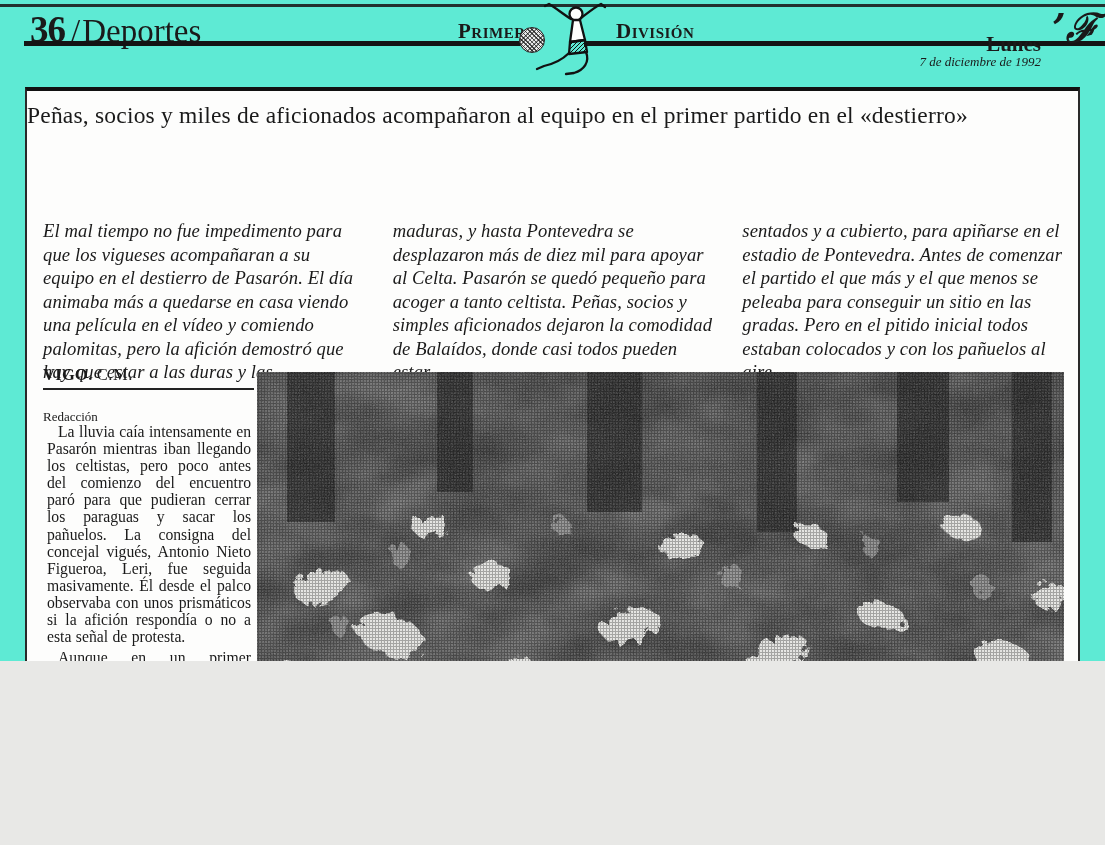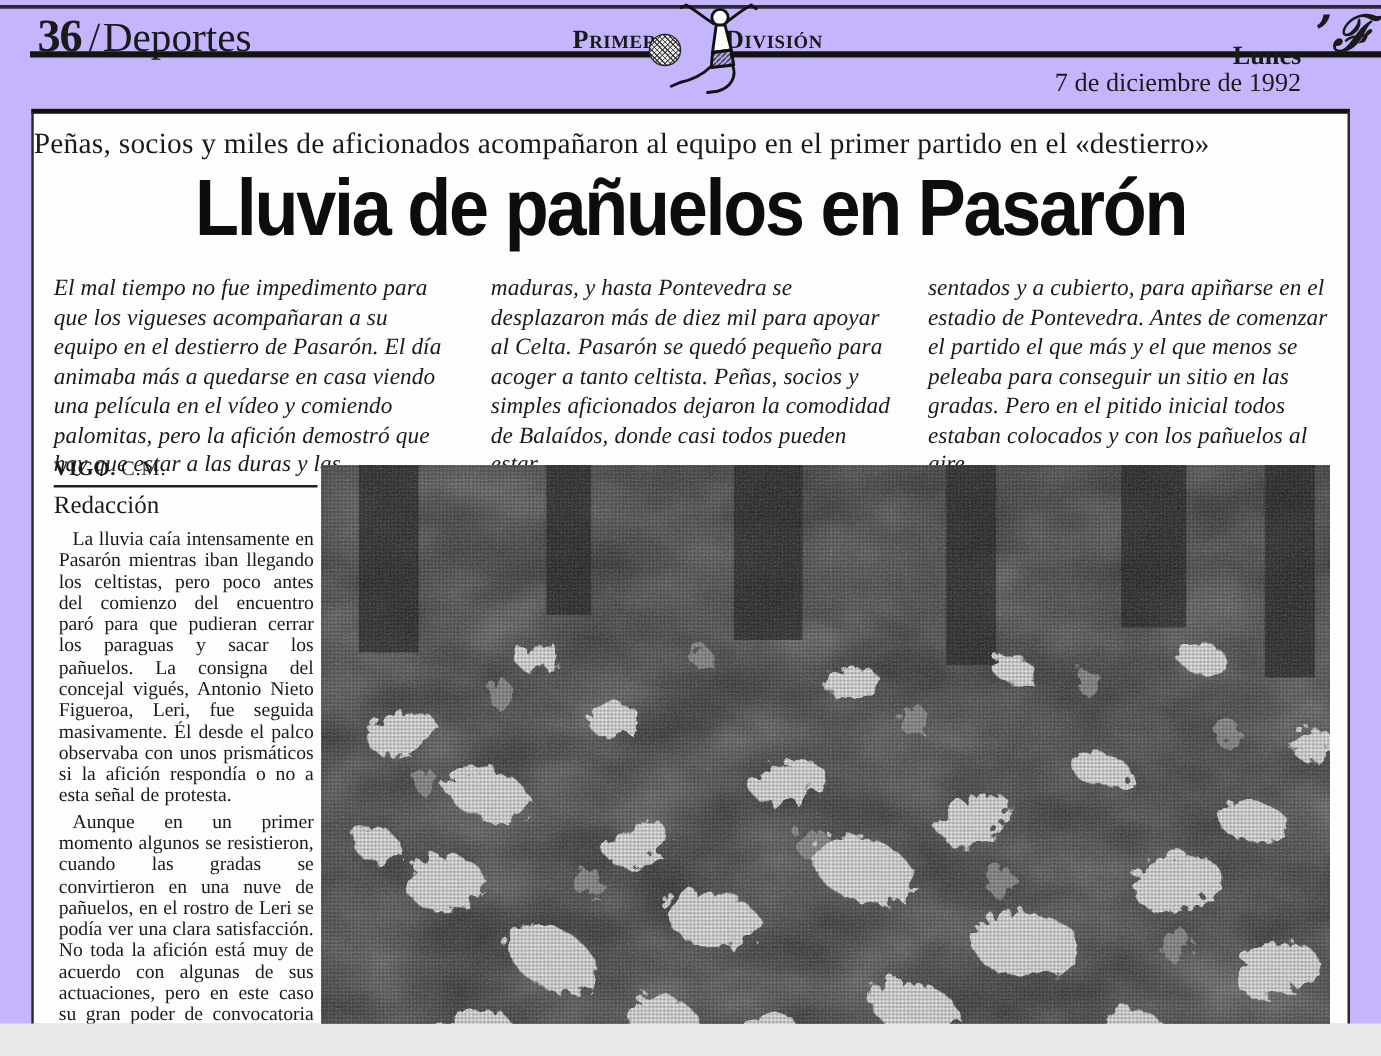--- a/index.html
+++ b/index.html
@@ -1,52 +1,52 @@
 <!DOCTYPE html>
 <html lang="es"><head>
 <meta charset="utf-8">
 <style>
   * { margin: 0; padding: 0; box-sizing: border-box; }
   html, body { background: #e8e8e6; }
   .page {
     position: relative;
-    width: 1105px; height: 819px;
-    background: #c4b5fd;
+    width: 1105px; height: 661px;
+    background: #5eead4;
     color: #1a1a1a;
     font-family: "Liberation Serif", serif;
     overflow: hidden;
     margin: 0 auto;
   }
 
   
   .rule-thin-top { position: absolute; left: 0; top: 4px; width: 1105px; height: 3px; background: #1c1c1c; opacity: .9; }
   .masthead-left { position: absolute; left: 30px; top: 8px; white-space: nowrap; }
   .page-number { font-size: 37px; font-weight: bold; letter-spacing: -1px; }
   .section-slash { font-size: 33px; font-weight: normal; padding: 0 2px 0 6px; }
   .section-name { font-size: 33px; }
   .rule-thick-a { position: absolute; left: 24px; top: 41px; width: 513px; height: 5px; background: #141414; }
   .rule-thick-b { position: absolute; left: 584px; top: 41px; width: 521px; height: 5px; background: #141414; }
 
   .league-left  { position: absolute; left: 458px; top: 19px; font-size: 21px; font-weight: bold; font-variant: small-caps; letter-spacing: .5px; }
-  .league-right { position: absolute; left: 580px; top: 19px; font-size: 21px; font-weight: bold; font-variant: small-caps; letter-spacing: .5px; }
+  .league-right { position: absolute; left: 616px; top: 19px; font-size: 21px; font-weight: bold; font-variant: small-caps; letter-spacing: .5px; }
 
   .ball {
     position: absolute; left: 519px; top: 27px; width: 26px; height: 26px;
     border-radius: 50%;
     border: 1px solid #222;
     background:
       repeating-linear-gradient(45deg, rgba(20,20,20,.75) 0 1px, transparent 1px 3px),
       repeating-linear-gradient(-45deg, rgba(20,20,20,.55) 0 1px, transparent 1px 3px),
       #e9e9e9;
   }
   .footballer { position: absolute; left: 528px; top: 2px; width: 92px; height: 80px; z-index: 2; }
 
   .masthead-right { position: absolute; right: 64px; top: 9px; text-align: right; line-height: 1.05; margin-top: 24px; }
   .day-name { font-size: 21px; font-weight: bold; }
-  .date-line { font-size: 21px; }
+  .date-line { font-size: 13px; font-style: italic; }
   .paper-logo {
     position: absolute; right: 6px; top: 2px; z-index: 2;
     font-family: "DejaVu Serif", serif;
     font-size: 40px; font-weight: bold; font-style: italic; line-height: 52px;
   }
 
   
   .article-box {
     position: absolute; left: 25px; top: 87px; width: 1055px; height: 790px;
     border-top: 4px solid #111;
@@ -74,21 +74,21 @@
     flex: 1 1 0;
     font-style: italic; font-size: 18.6px; line-height: 23.5px;
     text-align: left; letter-spacing: .1px;
   }
 
   
   .byline { position: absolute; left: 16px; top: 274px; width: 211px; }
   .byline-top { font-size: 16.5px; border-bottom: 2px solid #222; padding-bottom: 3px; }
   .byline-city { font-weight: bold; letter-spacing: .3px; }
   .byline-author { letter-spacing: .6px; text-align: center; }
-  .byline-desk { font-size: 20px; padding-top: 3px; }
+  .byline-desk { font-size: 13px; padding-top: 19px; }
 
   .body-col {
     position: absolute; left: 16px; top: 328px; width: 212px;
     font-size: 15.7px; line-height: 17.1px;
     text-align: justify; text-justify: inter-word;
     word-spacing: .5px; hyphens: auto;
   }
   .body-col p { text-indent: 11px; margin: 4px; }
 
   
@@ -140,23 +140,20 @@
   <div class="masthead-right">
     <div class="day-name">Lunes</div>
     <div class="date-line">7 de diciembre de 1992</div>
   </div>
   <div class="paper-logo">’ℱ</div>
 
   <div class="article-box">
 
     <div class="kicker">Peñas, socios y miles de aficionados acompañaron al equipo en el primer partido en el «destierro»</div>
 
-    <div class="headline-wrap">
-      <span class="headline">Lluvia de pañuelos en Pasarón</span>
-    </div>
 
     <div class="lede-row">
       <div class="lede-col">El mal tiempo no fue impedimento para que los vigueses acompañaran a su equipo en el destierro de Pasarón. El día animaba más a quedarse en casa viendo una película en el vídeo y comiendo palomitas, pero la afición demostró que hay que estar a las duras y las</div>
       <div class="lede-col">maduras, y hasta Pontevedra se desplazaron más de diez mil para apoyar al Celta. Pasarón se quedó pequeño para acoger a tanto celtista. Peñas, socios y simples aficionados dejaron la comodidad de Balaídos, donde casi todos pueden estar</div>
       <div class="lede-col">sentados y a cubierto, para apiñarse en el estadio de Pontevedra. Antes de comenzar el partido el que más y el que menos se peleaba para conseguir un sitio en las gradas. Pero en el pitido inicial todos estaban colocados y con los pañuelos al aire.</div>
     </div>
 
     <div class="byline">
       <div class="byline-top">
         <span class="byline-city">VIGO.</span>

